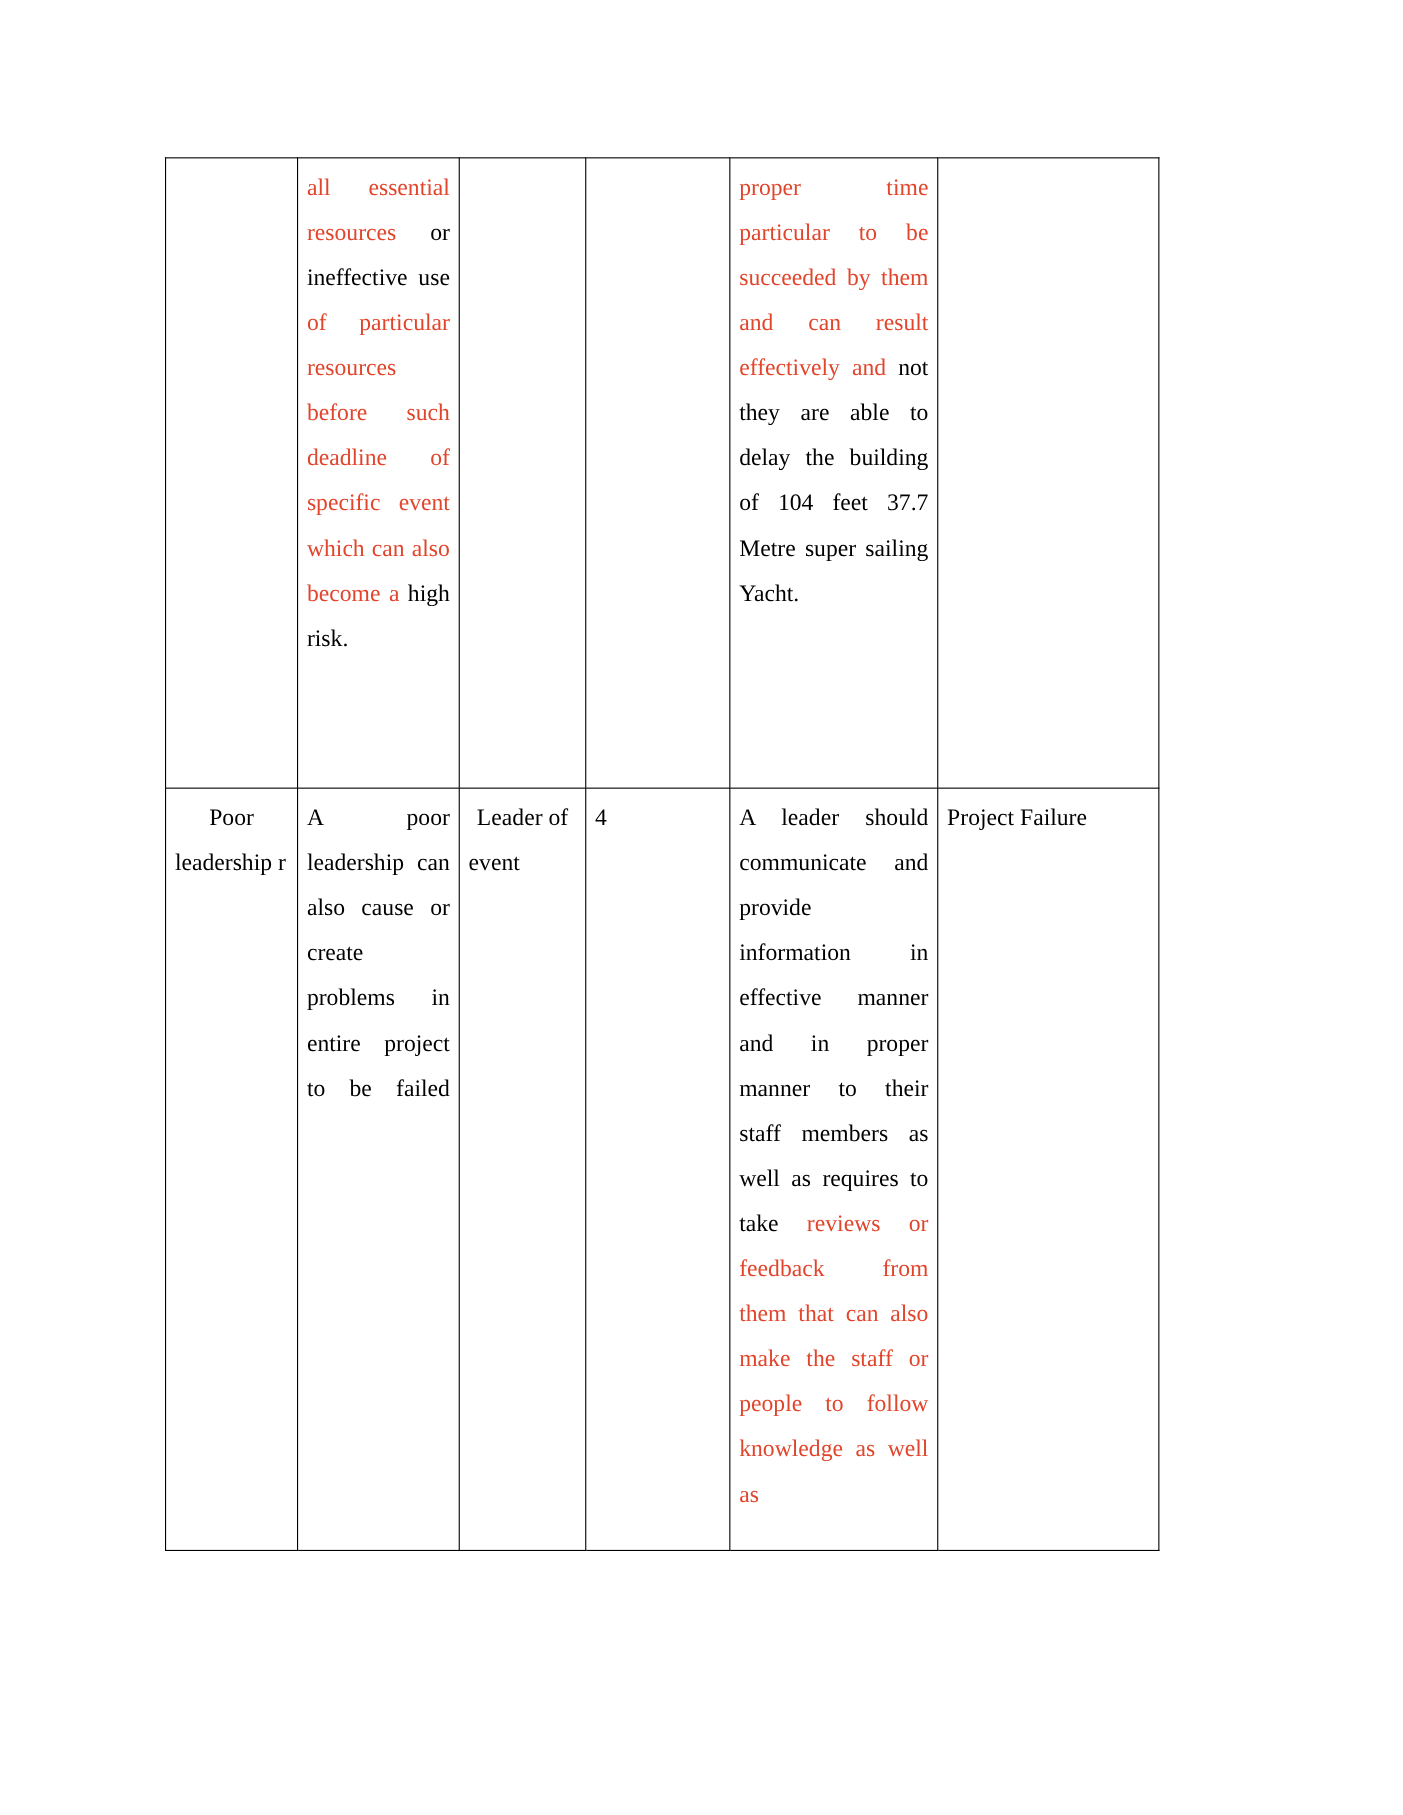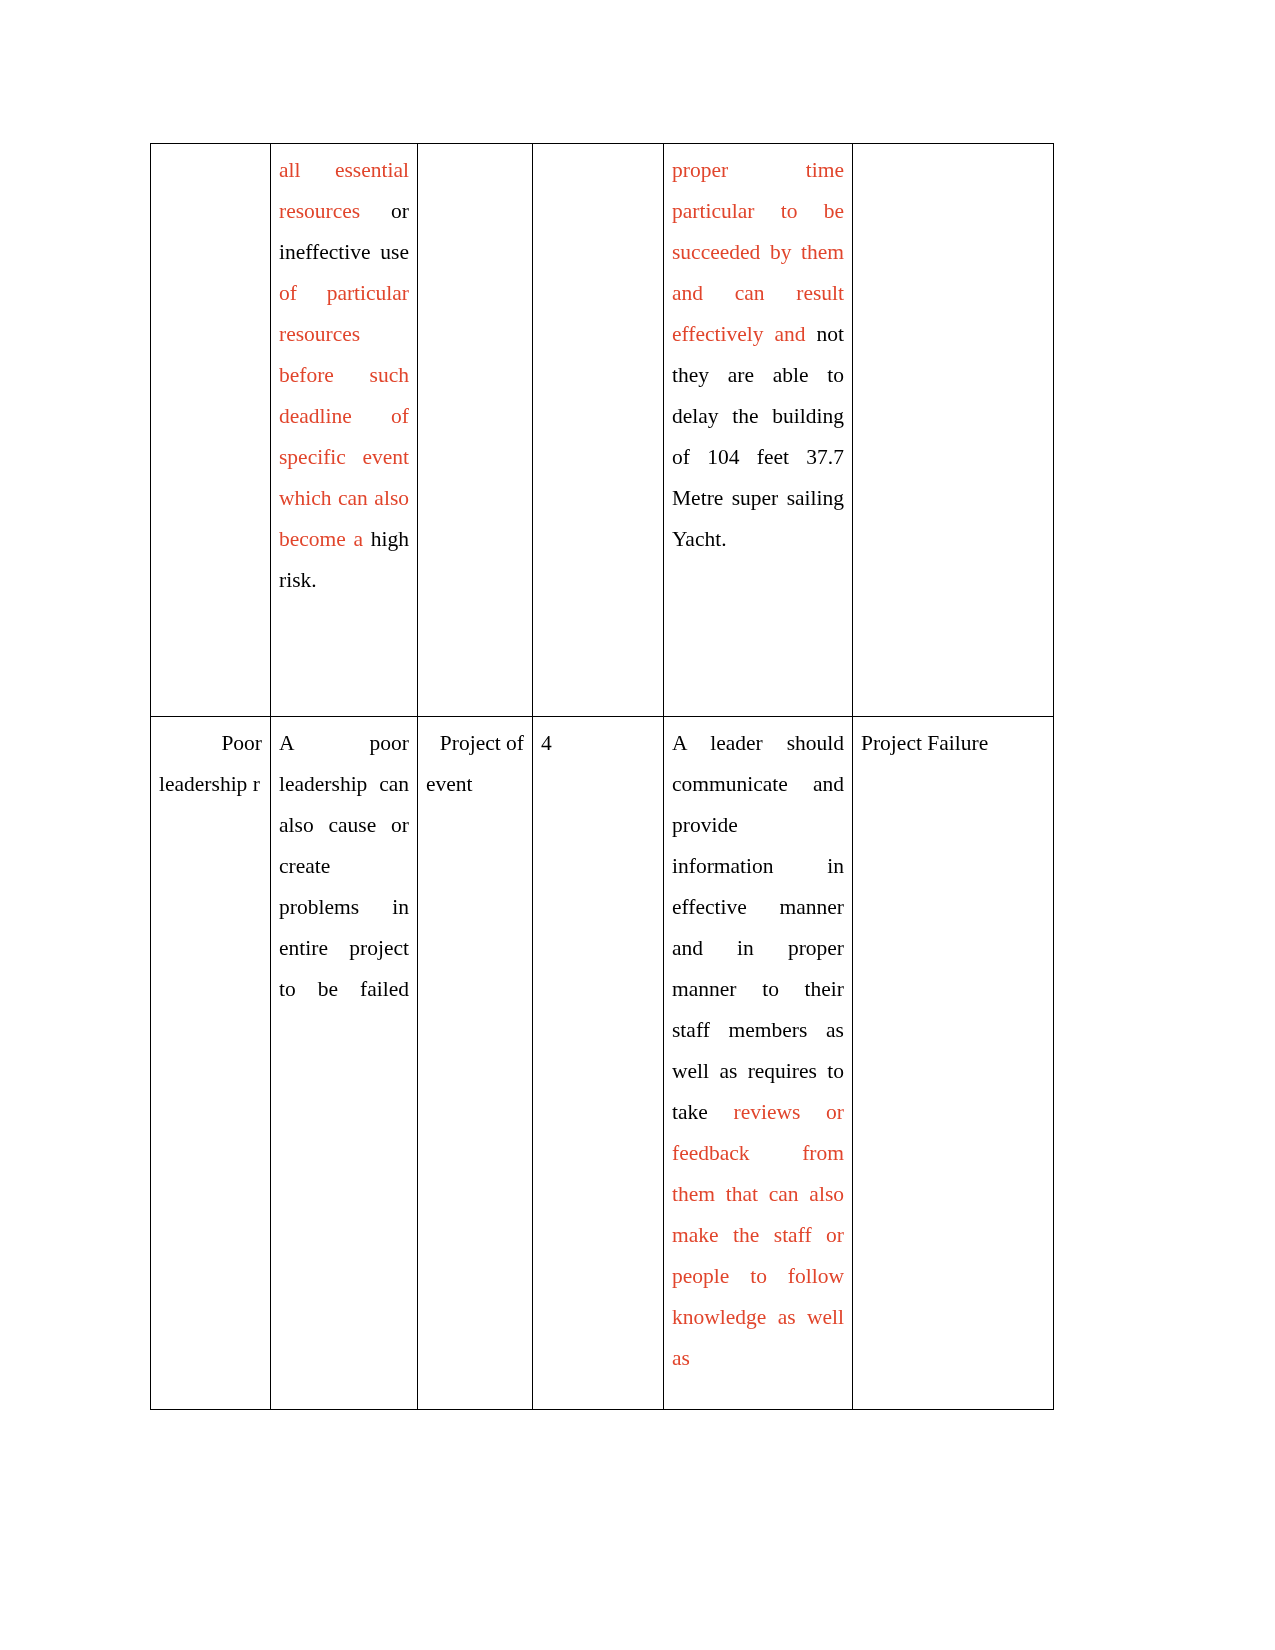--- a/index.html
+++ b/index.html
@@ -68,21 +68,21 @@
     text-align-last: left;
   }
   .cell-p.jlast {
     text-align-last: justify;
   }
 
   .row1 td { height: 560px; }
   .row2 td { height: 680px; }
 
   .num-cell { text-align: left; }
-  .plain { text-align: right; text-align-last: left; }
+  .plain { text-align: center; text-align-last: left; }
 </style>
 </head>
 <body>
 
 <div class="page">
   <div class="table-wrap">
     <table class="risk-table">
       <colgroup>
         <col class="c1">
           <col class="c2">
@@ -120,21 +120,21 @@
         <tr class="row2">
           <td>
             <p class="cell-p plain">Poor leadership r</p>
           </td>
           <td>
             <p class="cell-p jlast">
               <span class="blk">A poor leadership can also cause or create problems in entire project to be failed</span>
             </p>
           </td>
           <td>
-            <p class="cell-p plain">Project of event</p>
+            <p class="cell-p plain">Leader of event</p>
           </td>
           <td class="num-cell">
             <p class="cell-p plain">4</p>
           </td>
           <td>
             <p class="cell-p jlast">
               <span class="blk">A leader should communicate and provide information in effective manner and in proper manner to their staff members as well as requires to take </span><span class="red">reviews or feedback from them that can also make the staff or people to follow knowledge as well as</span>
             </p>
           </td>
           <td>

